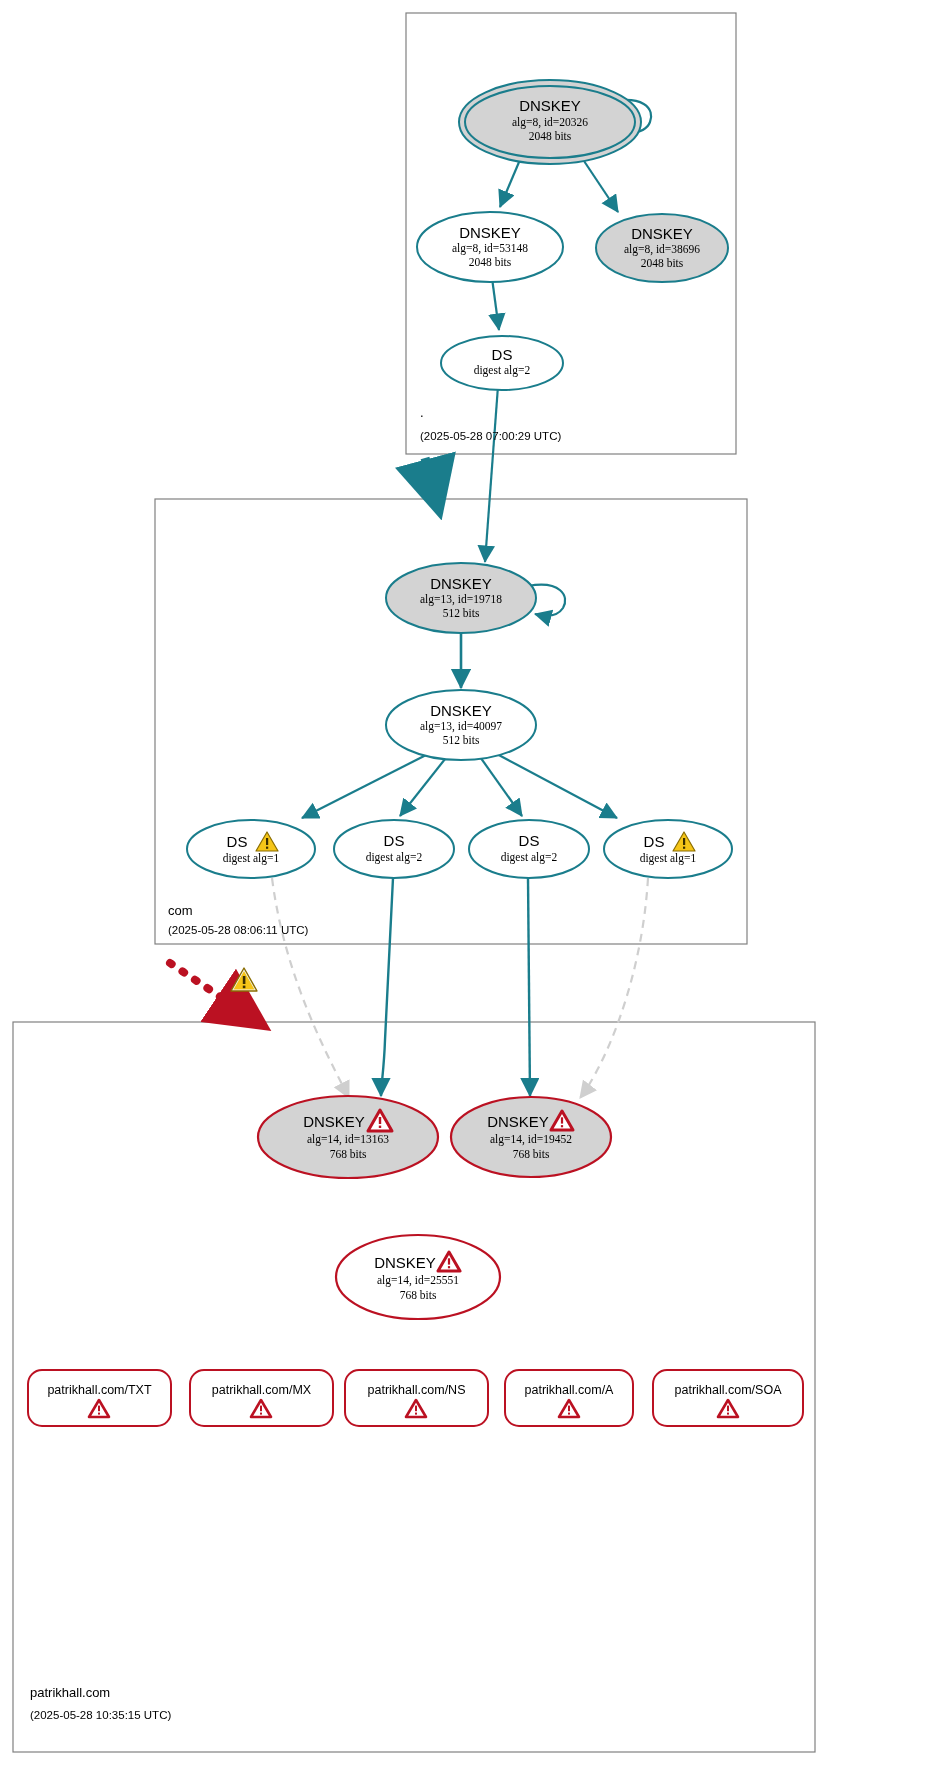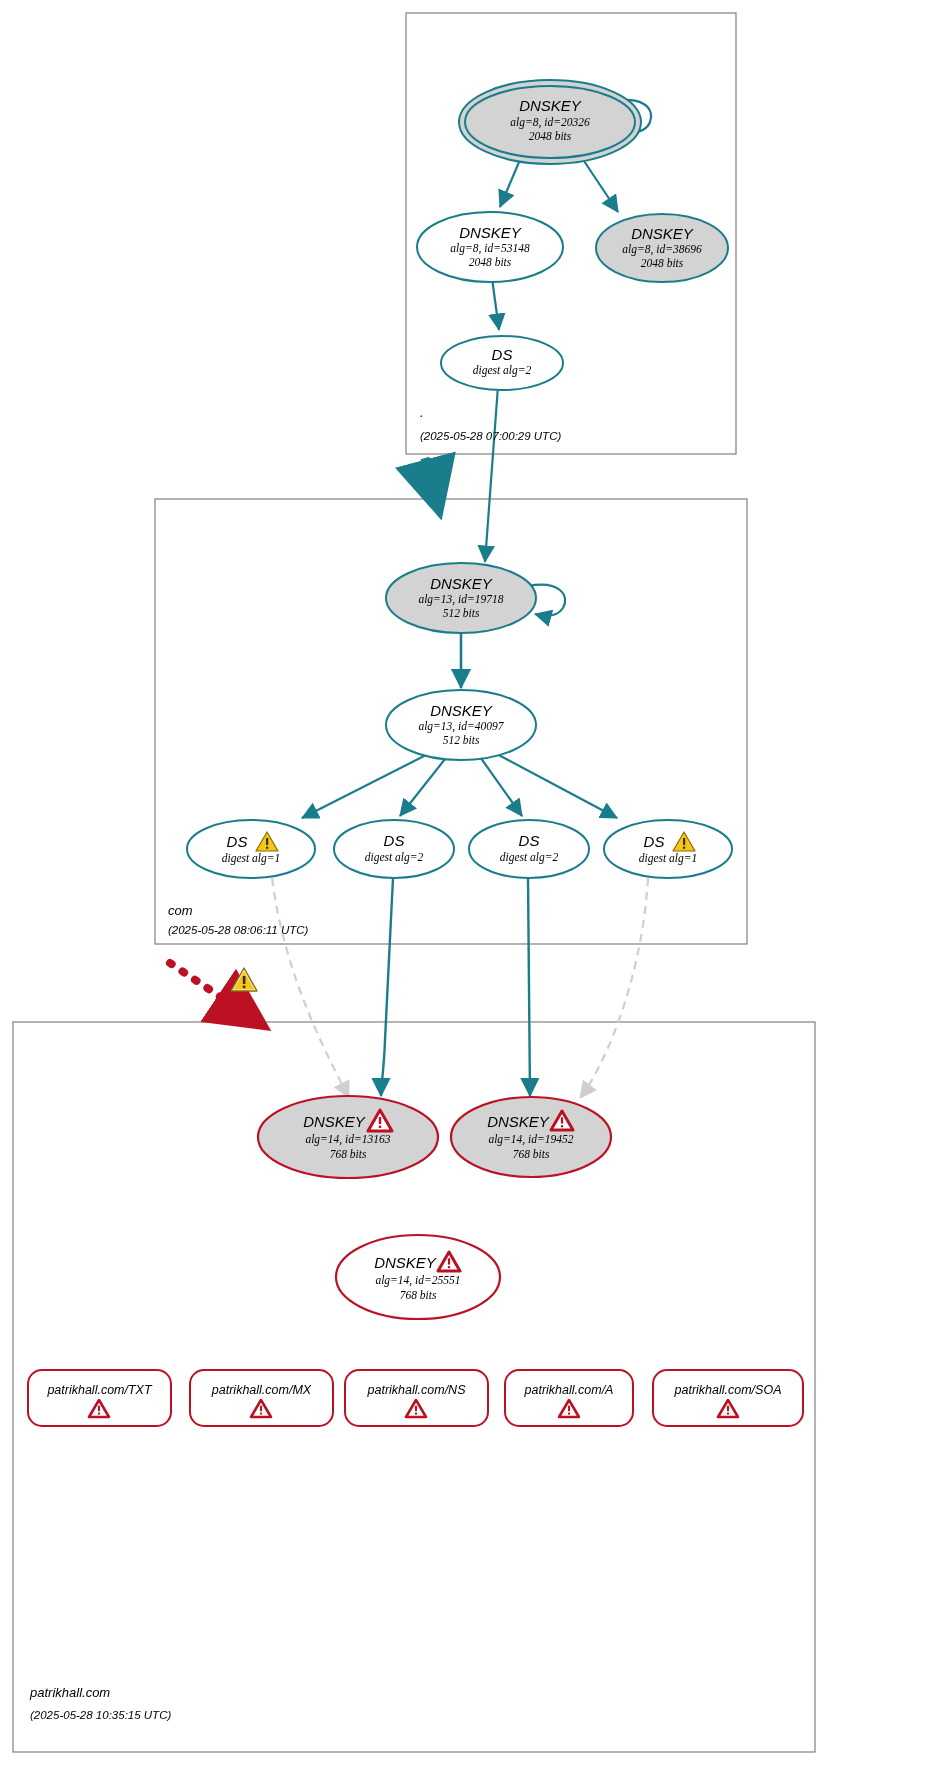--- a/index.html
+++ b/index.html
@@ -1,18 +1,18 @@
 <!DOCTYPE html>
 <html><head>
 <meta charset="utf-8">
 <style>
   html,body{margin:0;padding:0;background:#ffffff;}
   body{width:928px;height:1766px;position:relative;
        font-family:"Liberation Sans",sans-serif;color:#000;}
-  #stage{position:absolute;left:0;top:0;width:928px;height:1766px;overflow:hidden;font-style:italic;}
+  #stage{position:absolute;left:0;top:0;width:928px;height:1766px;overflow:hidden;}
   svg#canvas{position:absolute;left:0;top:0;}
   .zone-label-name{font-family:"Liberation Sans",sans-serif;font-size:13px;fill:#000;}
   .zone-label-date{font-family:"Liberation Sans",sans-serif;font-size:11.5px;fill:#000;}
   .node-title{font-family:"Liberation Sans",sans-serif;font-size:15px;fill:#000;text-anchor:middle;}
   .node-sub{font-family:"Liberation Serif",serif;font-size:11.5px;fill:#000;text-anchor:middle;}
   .rrset-label{font-family:"Liberation Sans",sans-serif;font-size:12.5px;fill:#000;text-anchor:middle;}
 </style>
 </head>
 <body>
 

